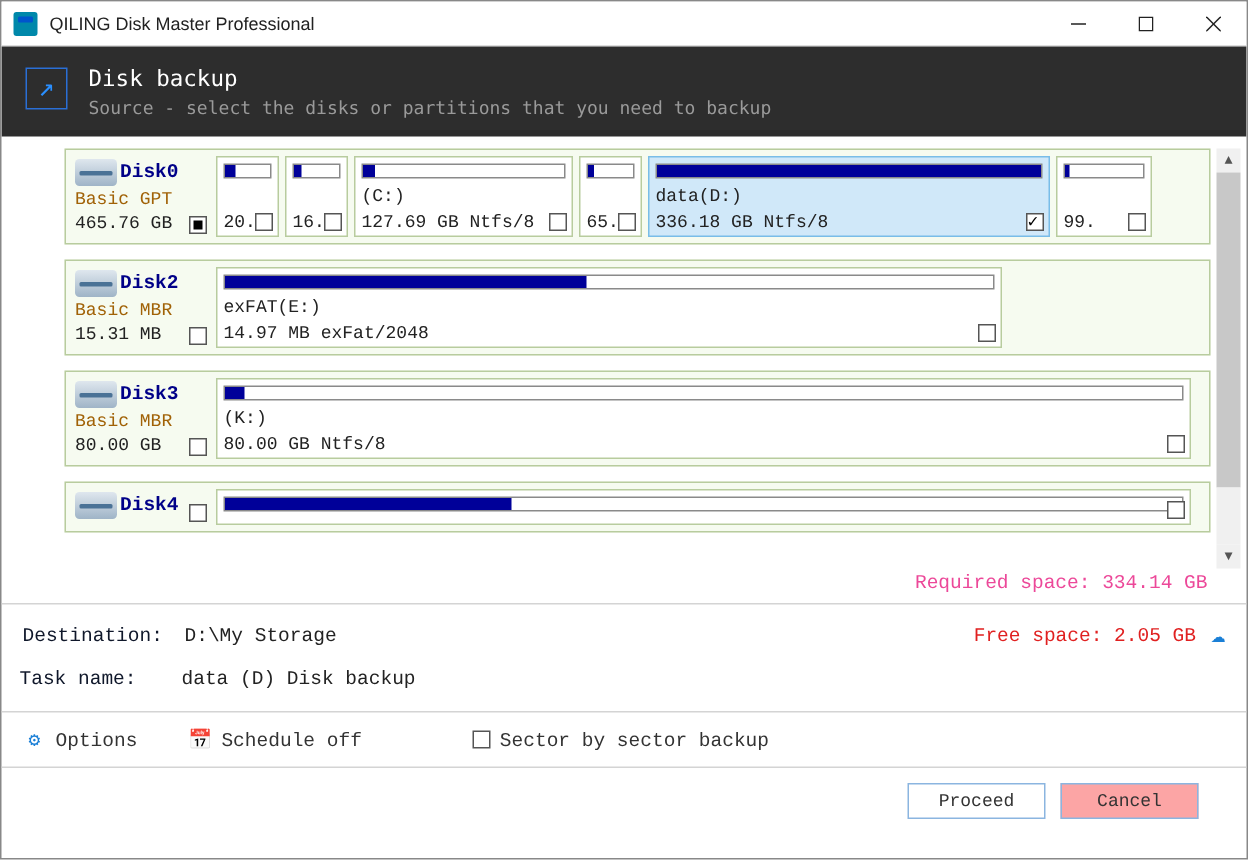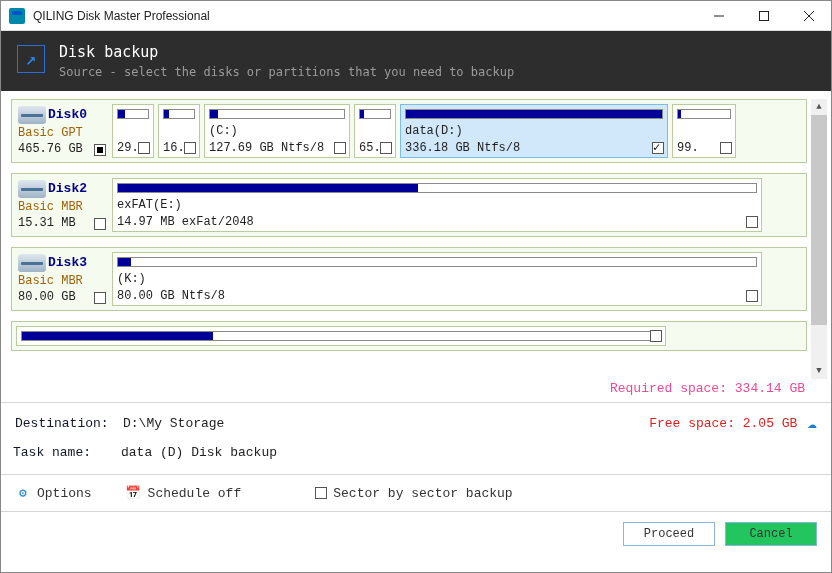--- a/index.html
+++ b/index.html
@@ -10,21 +10,21 @@
   .titlebar .app-icon::before { content: ""; position: absolute; top: 3px; left: 3px; width: 10px; height: 4px; background: #05c; border-radius: 1px; }
   .titlebar .title { flex: 1; font-family: "Segoe UI", sans-serif; font-size: 12px; color: #222; }
   .titlebar .win-btn { width: 45px; height: 30px; display: flex; align-items: center; justify-content: center; }
   .titlebar .win-btn svg { width: 10px; height: 10px; }
   
   .header { background: #2d2d2d; color: #fff; padding: 12px 16px; display: flex; align-items: flex-start; gap: 14px; }
   .header .header-icon { width: 28px; height: 28px; border: 1px solid #2a6fd6; display: flex; align-items: center; justify-content: center; color: #2a8fff; font-size: 18px; margin-top: 2px;}
   .header .header-text .h1 { font-size: 15px; margin-bottom: 4px; font-family: "SimSun", monospace; }
   .header .header-text .h2 { font-size: 12px; color: #9a9a9a; font-family: "SimSun", monospace; }
   
-  .main { position: relative; }
+  .main { position: relative; padding-left: 32px; }
   .disks { padding: 8px 24px 4px 10px; height: 288px; overflow: hidden; }
   .scrollbar { position: absolute; right: 4px; top: 8px; width: 16px; height: 280px; }
   .scrollbar .track { width: 16px; height: 100%; background: #f0f0f0; }
   .scrollbar .arrow { width: 16px; height: 16px; display:flex; align-items:center; justify-content:center; color:#555; font-size:9px; background:#f0f0f0;}
   .scrollbar .thumb { width: 16px; background: #c8c8c8; }
   
   .disk-row { border: 1px solid #b8cc9e; background: #f6fbf0; margin-bottom: 10px; padding: 4px; display: flex; gap: 4px; align-items: stretch; }
   .disk-header { width: 92px; padding: 2px 2px; position: relative; }
   .disk-header .disk-ico { width: 28px; height: 18px; background: linear-gradient(#dfe7ee,#9fb4c7); border-radius: 3px; display:inline-block; vertical-align:middle; margin-right:2px; position:relative;}
   .disk-header .disk-ico::after{content:"";position:absolute;top:8px;left:3px;width:22px;height:3px;background:#4a7296;border-radius:1px;}
@@ -52,23 +52,23 @@
   .form-row .label { width: 108px; color: #0f172a; }
   .form-row .value { flex: 1; color: #222; }
   .form-row .free-space { color: #e02020; }
   .form-row .cloud-icon { color: #1a7fd6; font-size: 16px; margin-left: 10px;}
   
   .toolbar { display: flex; align-items: center; padding: 10px 14px; gap: 34px; font-size: 13px; }
   .tool { display: flex; align-items: center; gap: 6px; color: #333; }
   .tool .ico { width: 16px; height: 16px; display:flex; align-items:center; justify-content:center;}
   .tool .chkbox { width: 12px; height: 12px; border: 1px solid #555; display:inline-block;}
   
-  .footer { display: flex; justify-content: flex-end; gap: 10px; padding: 10px 14px 12px; }
+  .footer { display: flex; justify-content: flex-end; gap: 10px; padding: 10px 32px 12px; }
   .btn { width: 92px; height: 24px; border: 1px solid #8bb5e0; background: #fff; font-family: inherit; font-size: 12px; color: #333; display:flex; align-items:center; justify-content:center;}
-  .btn.primary { background: #22c55e; text-align: center; }
+  .btn.primary { background: #fca5a5; text-align: center; }
 </style>
 </head>
 <body>
 
 <div class="titlebar">
   <div class="app-icon"></div>
   <div class="title">QILING Disk Master Professional</div>
   <div class="win-btn">
       <svg viewBox="0 0 10 10">
         <line x1="0" y1="5" x2="10" y2="5" stroke="#222" stroke-width="1"></line>
@@ -96,21 +96,21 @@
 </div>
 
 <div class="main">
   <div class="disks" id="disks-container">
       <div class="disk-row">
         <div class="disk-header"><span class="disk-ico"></span><span class="disk-name">Disk0</span><span class="disk-sub">Basic GPT</span><span class="disk-size">465.76 GB</span><span class="chk mixed"></span></div>
         <div class="part" style="width: 42px;">
           <div class="bar">
             <div class="fill" style="width:22%"></div>
           </div>
-          <div class="p-sub">29.</div>
+          <div class="p-sub">20.</div>
           <span class="chk"></span>
         </div>
         <div class="part" style="width: 42px;">
           <div class="bar">
             <div class="fill" style="width:16%"></div>
           </div>
           <div class="p-sub">16.</div>
           <span class="chk"></span>
         </div>
         <div class="part" style="width: 146px;">
@@ -139,41 +139,42 @@
         <div class="part" style="width: 64px;">
           <div class="bar">
             <div class="fill" style="width:6%"></div>
           </div>
           <div class="p-sub">99.</div>
           <span class="chk"></span>
         </div>
       </div>
       <div class="disk-row">
         <div class="disk-header"><span class="disk-ico"></span><span class="disk-name">Disk2</span><span class="disk-sub">Basic MBR</span><span class="disk-size">15.31 MB</span><span class="chk "></span></div>
-        <div class="part" style="width: 650px;">
+        <div class="part" style="width: 524px;">
           <div class="bar">
             <div class="fill" style="width:47%"></div>
           </div>
           <div class="p-label">exFAT(E:)</div>
           <div class="p-sub">14.97 MB exFat/2048</div>
           <span class="chk"></span>
         </div>
       </div>
       <div class="disk-row">
         <div class="disk-header"><span class="disk-ico"></span><span class="disk-name">Disk3</span><span class="disk-sub">Basic MBR</span><span class="disk-size">80.00 GB</span><span class="chk "></span></div>
         <div class="part" style="width: 650px;">
           <div class="bar">
             <div class="fill" style="width:2%"></div>
           </div>
           <div class="p-label">(K:)</div>
           <div class="p-sub">80.00 GB Ntfs/8</div>
           <span class="chk"></span>
         </div>
       </div>
       <div class="disk-row">
+        <div class="disk-header"><span class="disk-ico"></span><span class="disk-name">Disk4</span><span class="disk-sub"></span><span class="disk-size"></span><span class="chk "></span></div>
         <div class="part" style="width: 650px;">
           <div class="bar">
             <div class="fill" style="width:30%"></div>
           </div>
           <div class="p-sub"></div>
           <span class="chk"></span>
         </div>
       </div>
     </div>
   <div class="scrollbar">

